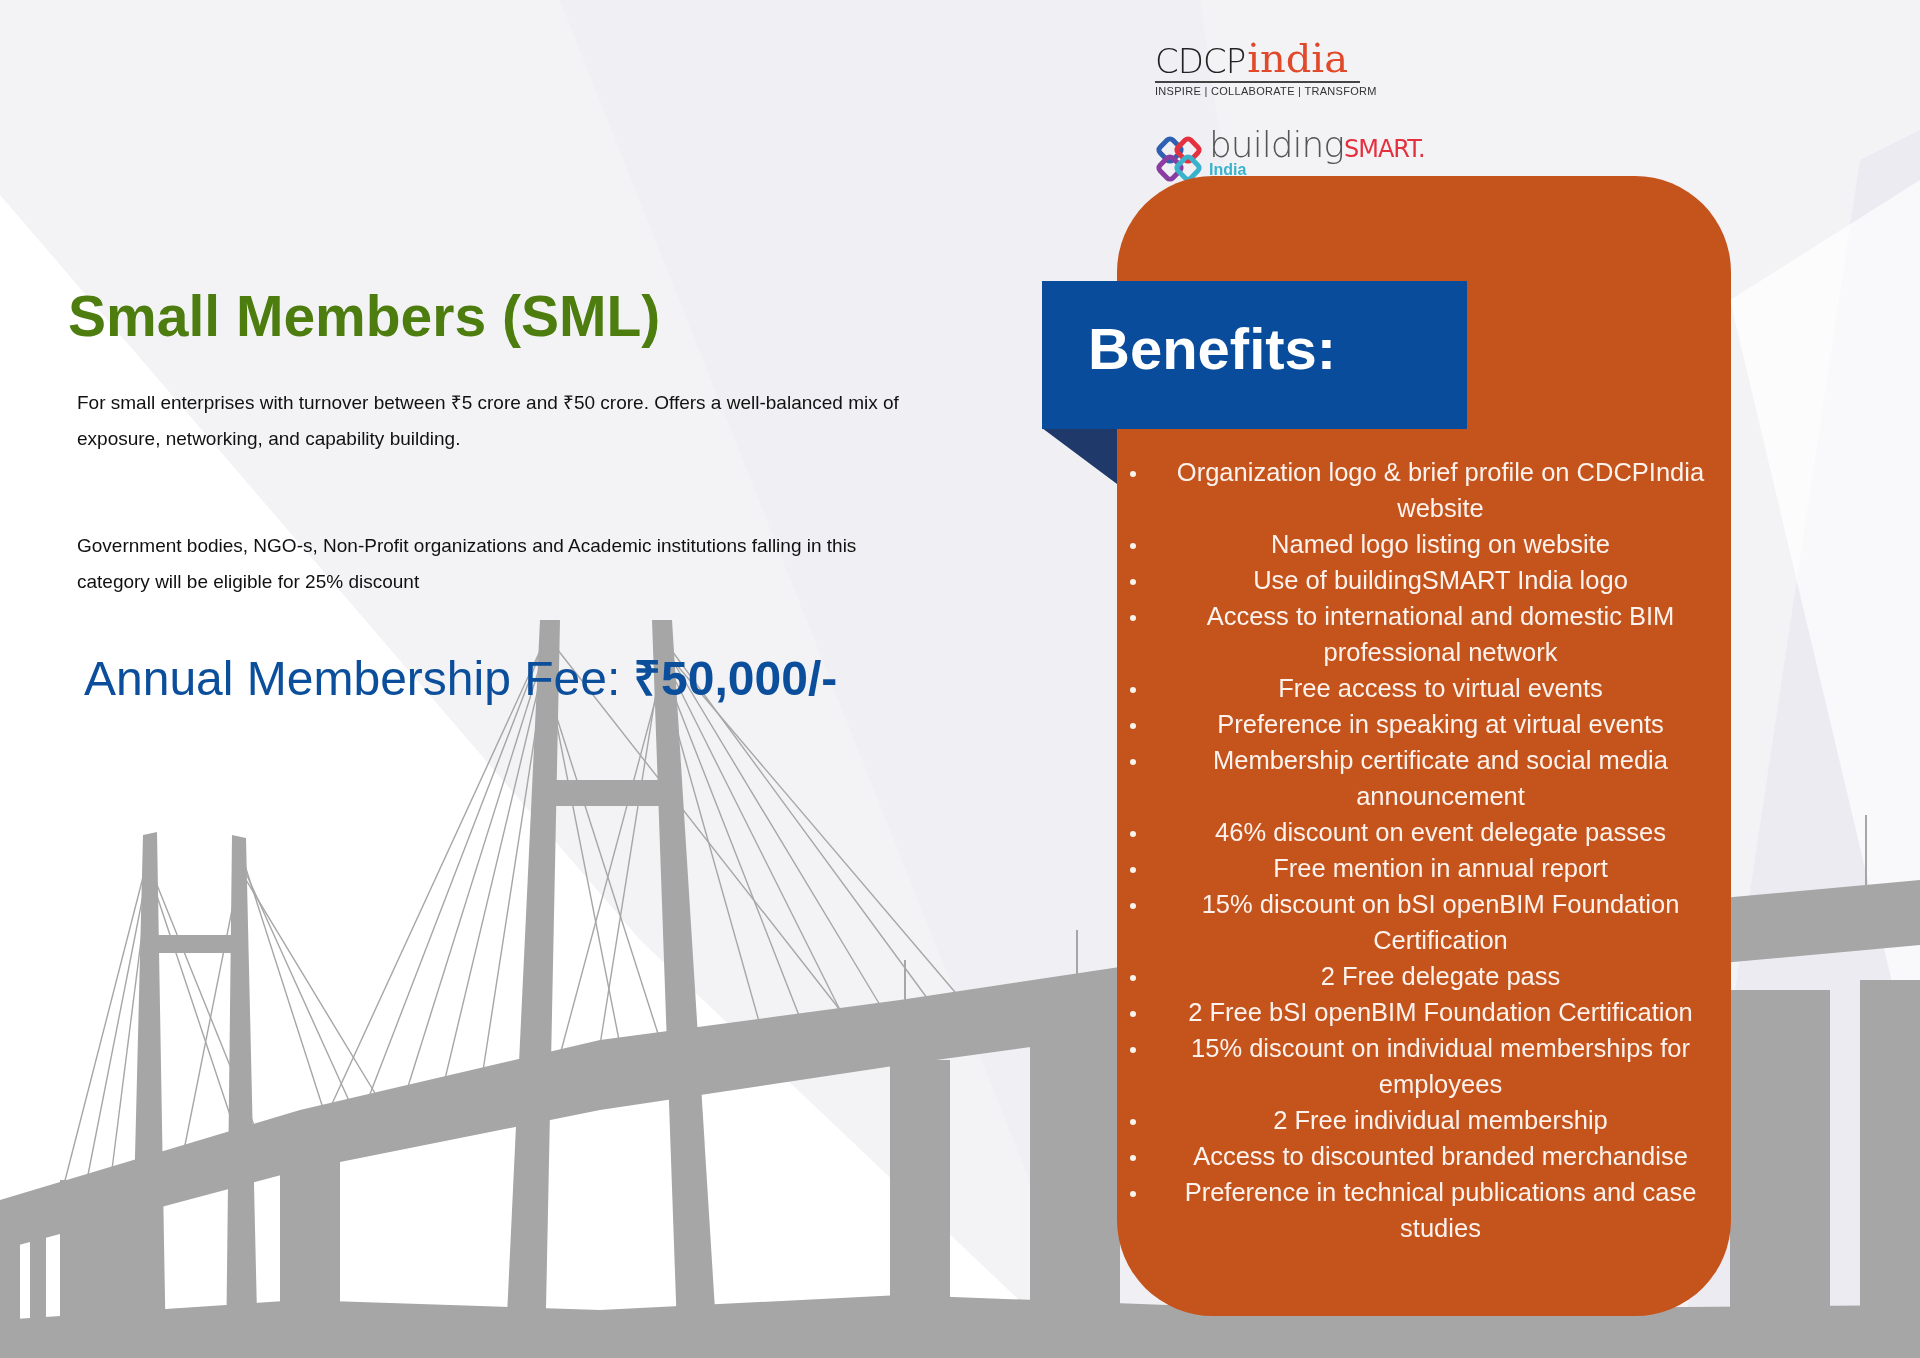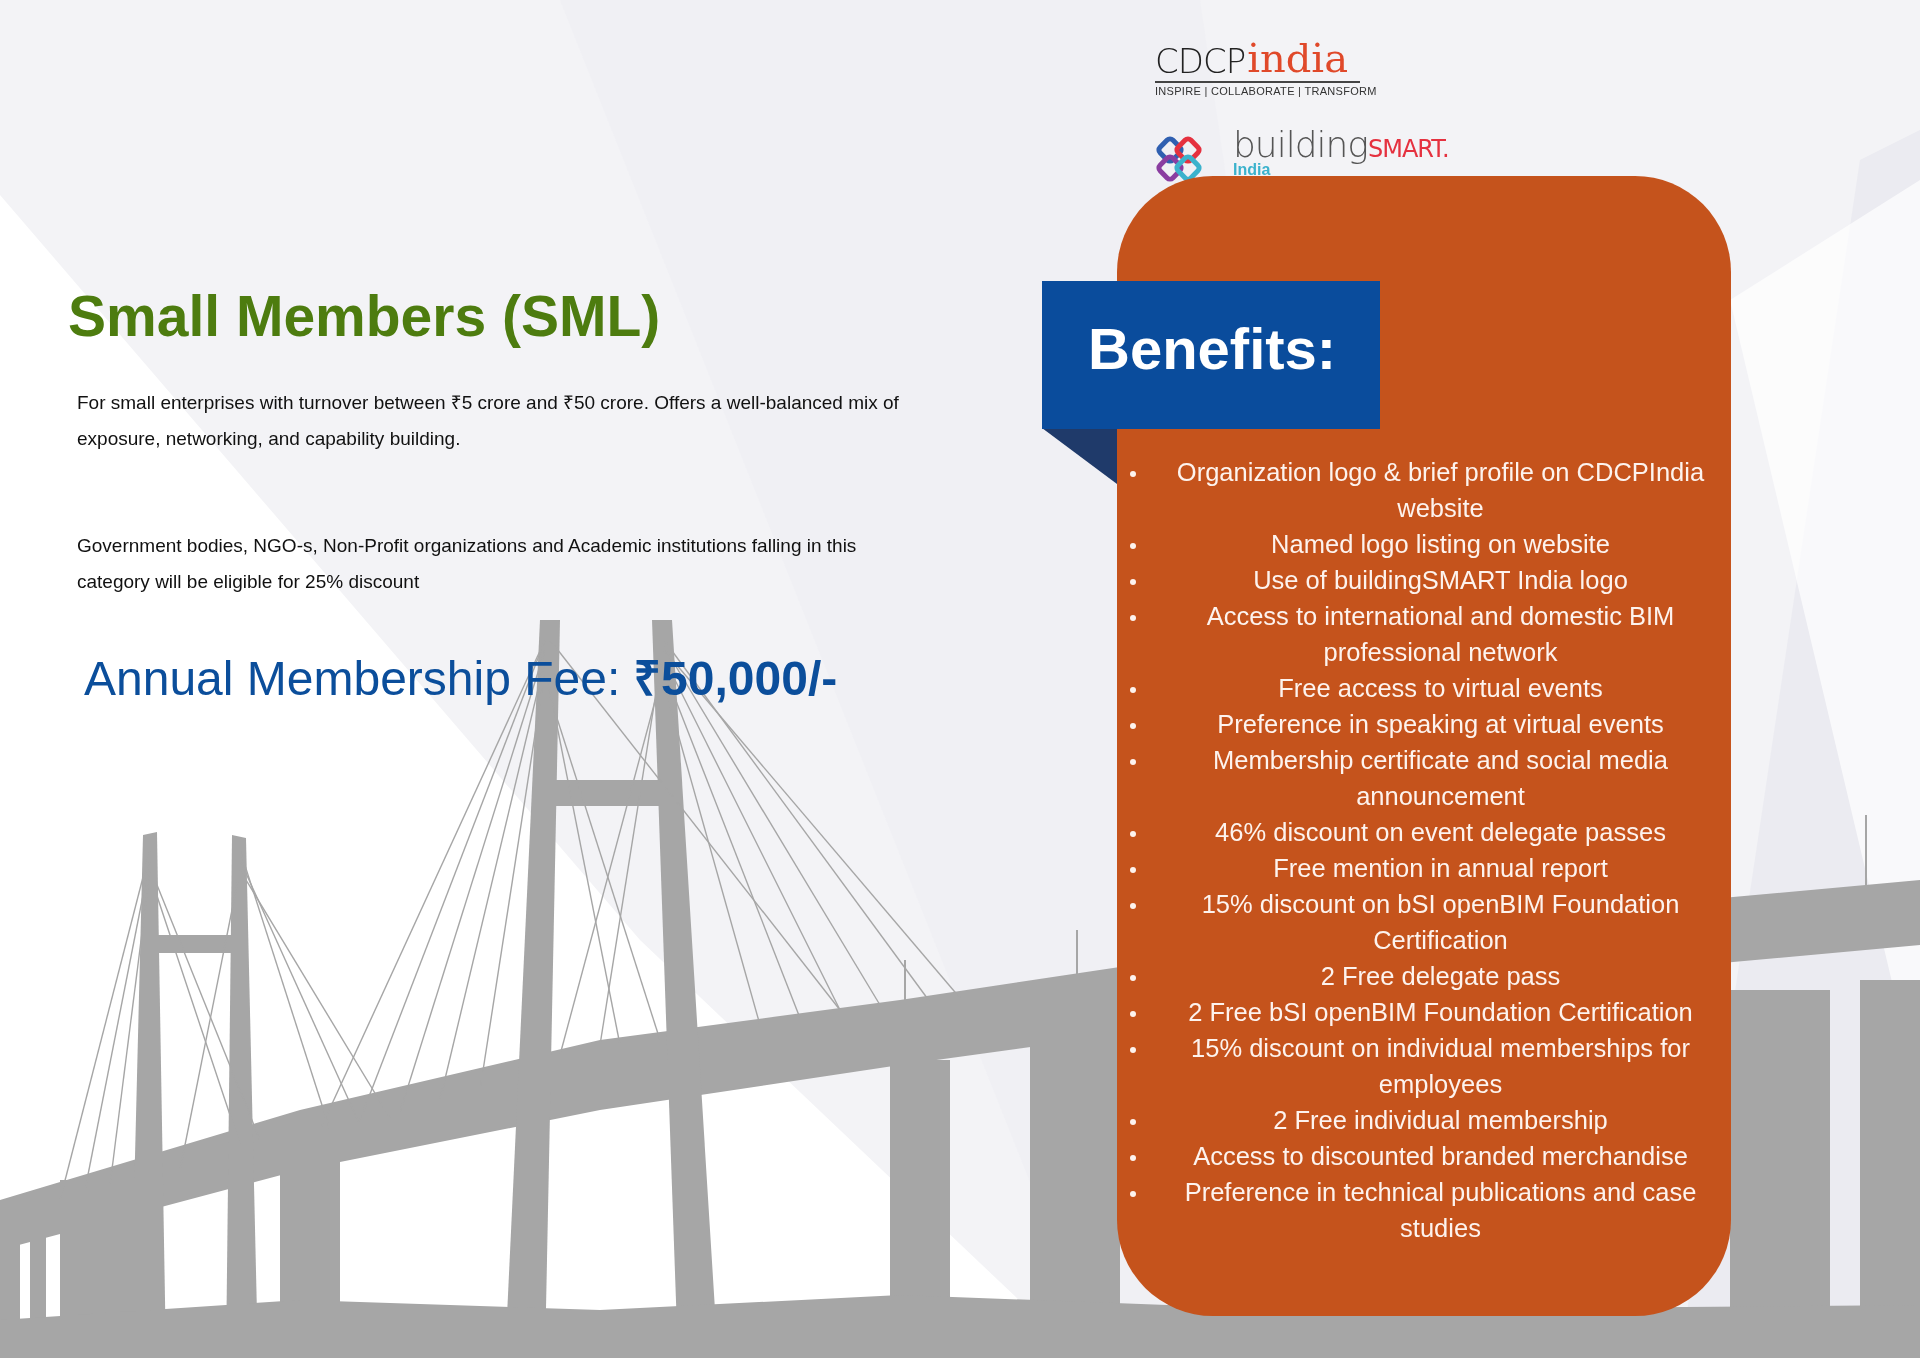--- a/index.html
+++ b/index.html
@@ -9,36 +9,36 @@
     font-family:"Liberation Sans", sans-serif;
   }
   .bg { position:absolute; inset:0; }
   .logos { position:absolute; top:38px; left:1155px; display:flex; align-items:flex-start; gap:30px;flex-direction:column; }
   .cdcp { display:flex; flex-direction:column; }
   .cdcp-main { display:flex; align-items:flex-end; line-height:1; }
   .cdcp-cdcp { font-size:34px; color:#222; letter-spacing:-1px; font-family:"DejaVu Sans", sans-serif; font-weight:300; }
   .cdcp-india { font-size:40px; color:#e0492a; font-family:"DejaVu Serif", serif; margin-left:2px; }
   .cdcp-rule { height:2px; background:#444; margin:3px 0 2px 0; width:205px; }
   .cdcp-tag { font-size:11px; color:#333; letter-spacing:0.3px; }
-  .bsm { display:flex; align-items:flex-start;gap:24px; }
+  .bsm { display:flex; align-items:flex-start; }
   .bsm-icon { width:52px; height:52px; margin-top:8px; }
   .bsm-text { display:flex; flex-direction:column; margin-left:2px; }
   .bsm-top { display:flex; align-items:baseline; line-height:1; }
   .bsm-building { font-size:36px; color:#555; font-family:"DejaVu Sans", sans-serif; font-weight:300; letter-spacing:-1px; }
   .bsm-smart { font-size:24px; color:#e5313f; font-family:"DejaVu Sans", sans-serif; letter-spacing:-1px; }
   .bsm-india { font-size:16px; color:#3bb2cc; font-weight:bold; margin-top:-2px; }
 
   .title { position:absolute; left:68px; top:283px; margin:0; font-size:57px; font-weight:bold; color:#4d7c0f; }
   .desc { position:absolute; left:77px; top:385px; width:850px; font-size:19px; line-height:36px; color:#111; margin:0; }
   .desc2 { top:528px; }
   .fee { position:absolute; left:68px; top:628px; font-size:48px; color:#0b4e9b; margin:16px; }
   .fee b { font-weight:bold; }
 
   .card { position:absolute; left:1117px; top:176px; width:614px; height:1140px; background:#c5531c; border-radius:96px; }
-  .tab { position:absolute; left:1042px; top:281px; width:338px; height:148px; background:#0a4c9c; z-index:3; }
+  .tab { position:absolute; left:1042px; top:281px; width:425px; height:148px; background:#0a4c9c; z-index:3; }
   .tab-fold { position:absolute; left:1042px; top:428px; width:0; height:0; z-index:2;
               border-top:56px solid #1f3a6a; border-left:75px solid transparent; }
   .tab-title { position:absolute; left:46px; top:34px; font-size:58px; font-weight:bold; color:#fff; margin:0; }
   .benefits { position:absolute; left:1130px; top:454px; width:600px; margin:0; padding:0; list-style:none; z-index:4; }
   .benefits li { position:relative; padding-left:21px; font-size:25.5px; line-height:36px; color:#fdf3ee;text-align:center; }
   .benefits li::before { content:""; position:absolute; left:0; top:17px; width:6px; height:6px; border-radius:50%; background:#fdf3ee; }
 </style>
 </head>
 <body>
 

